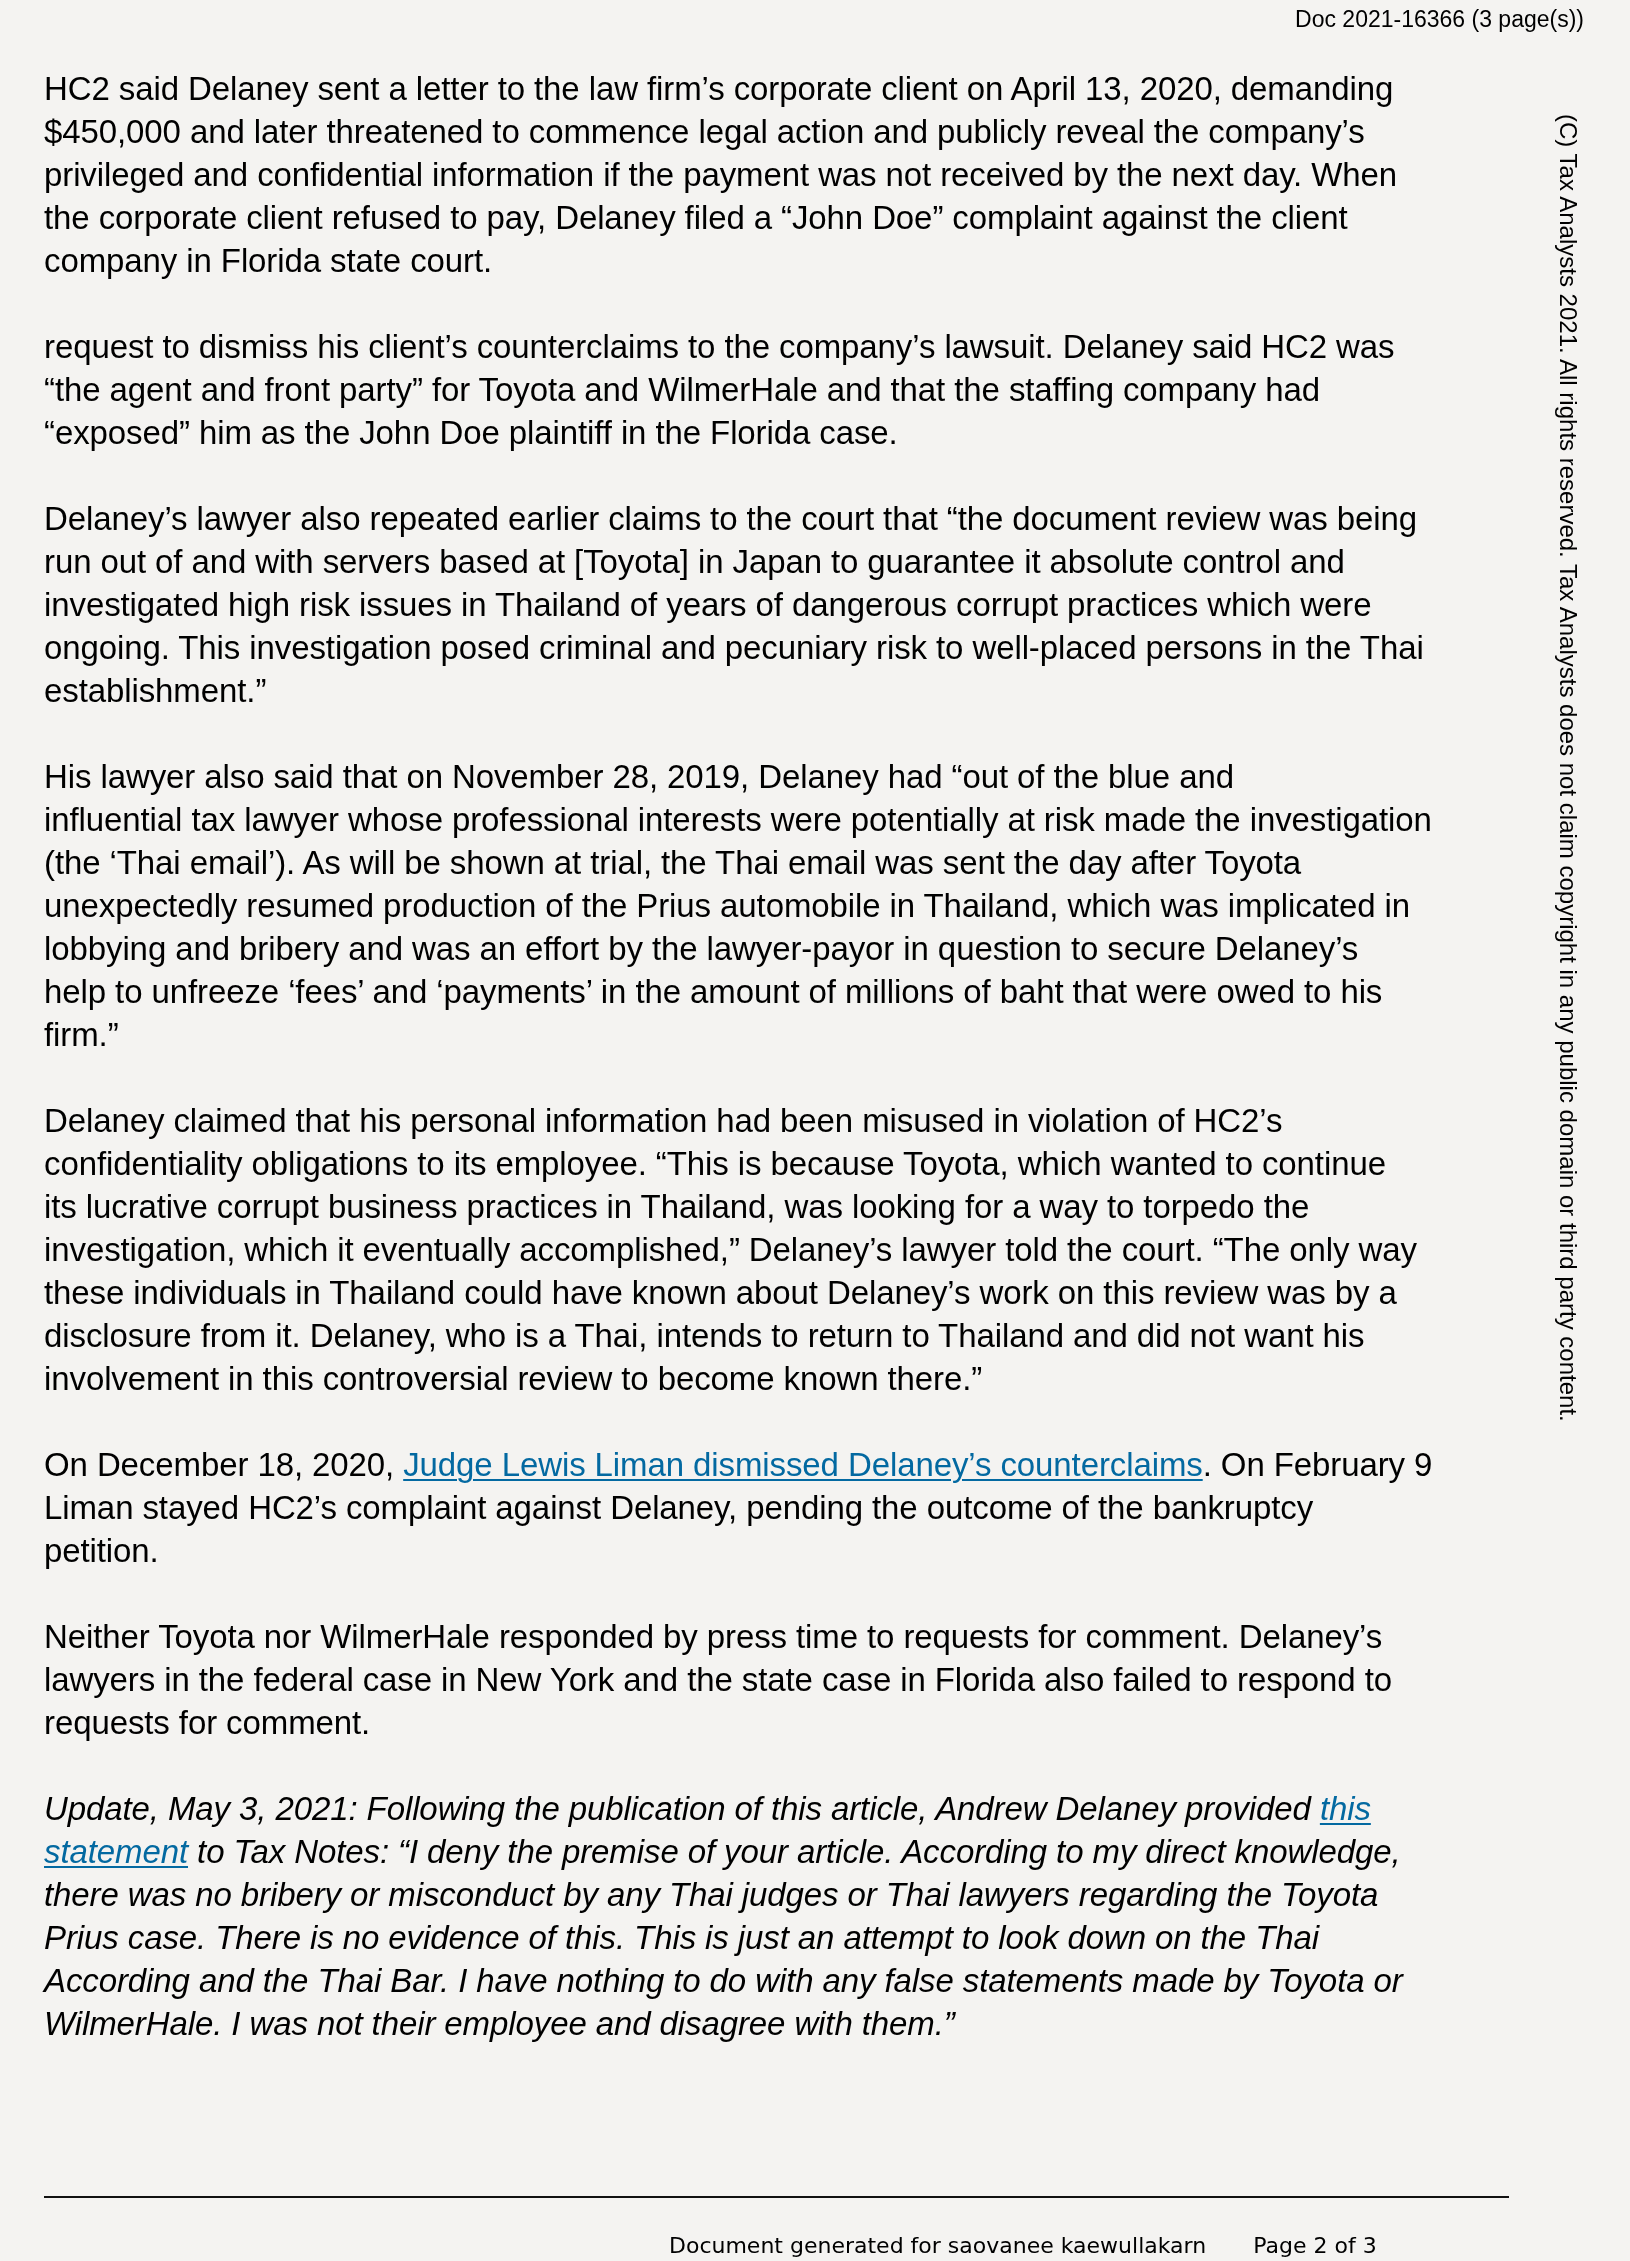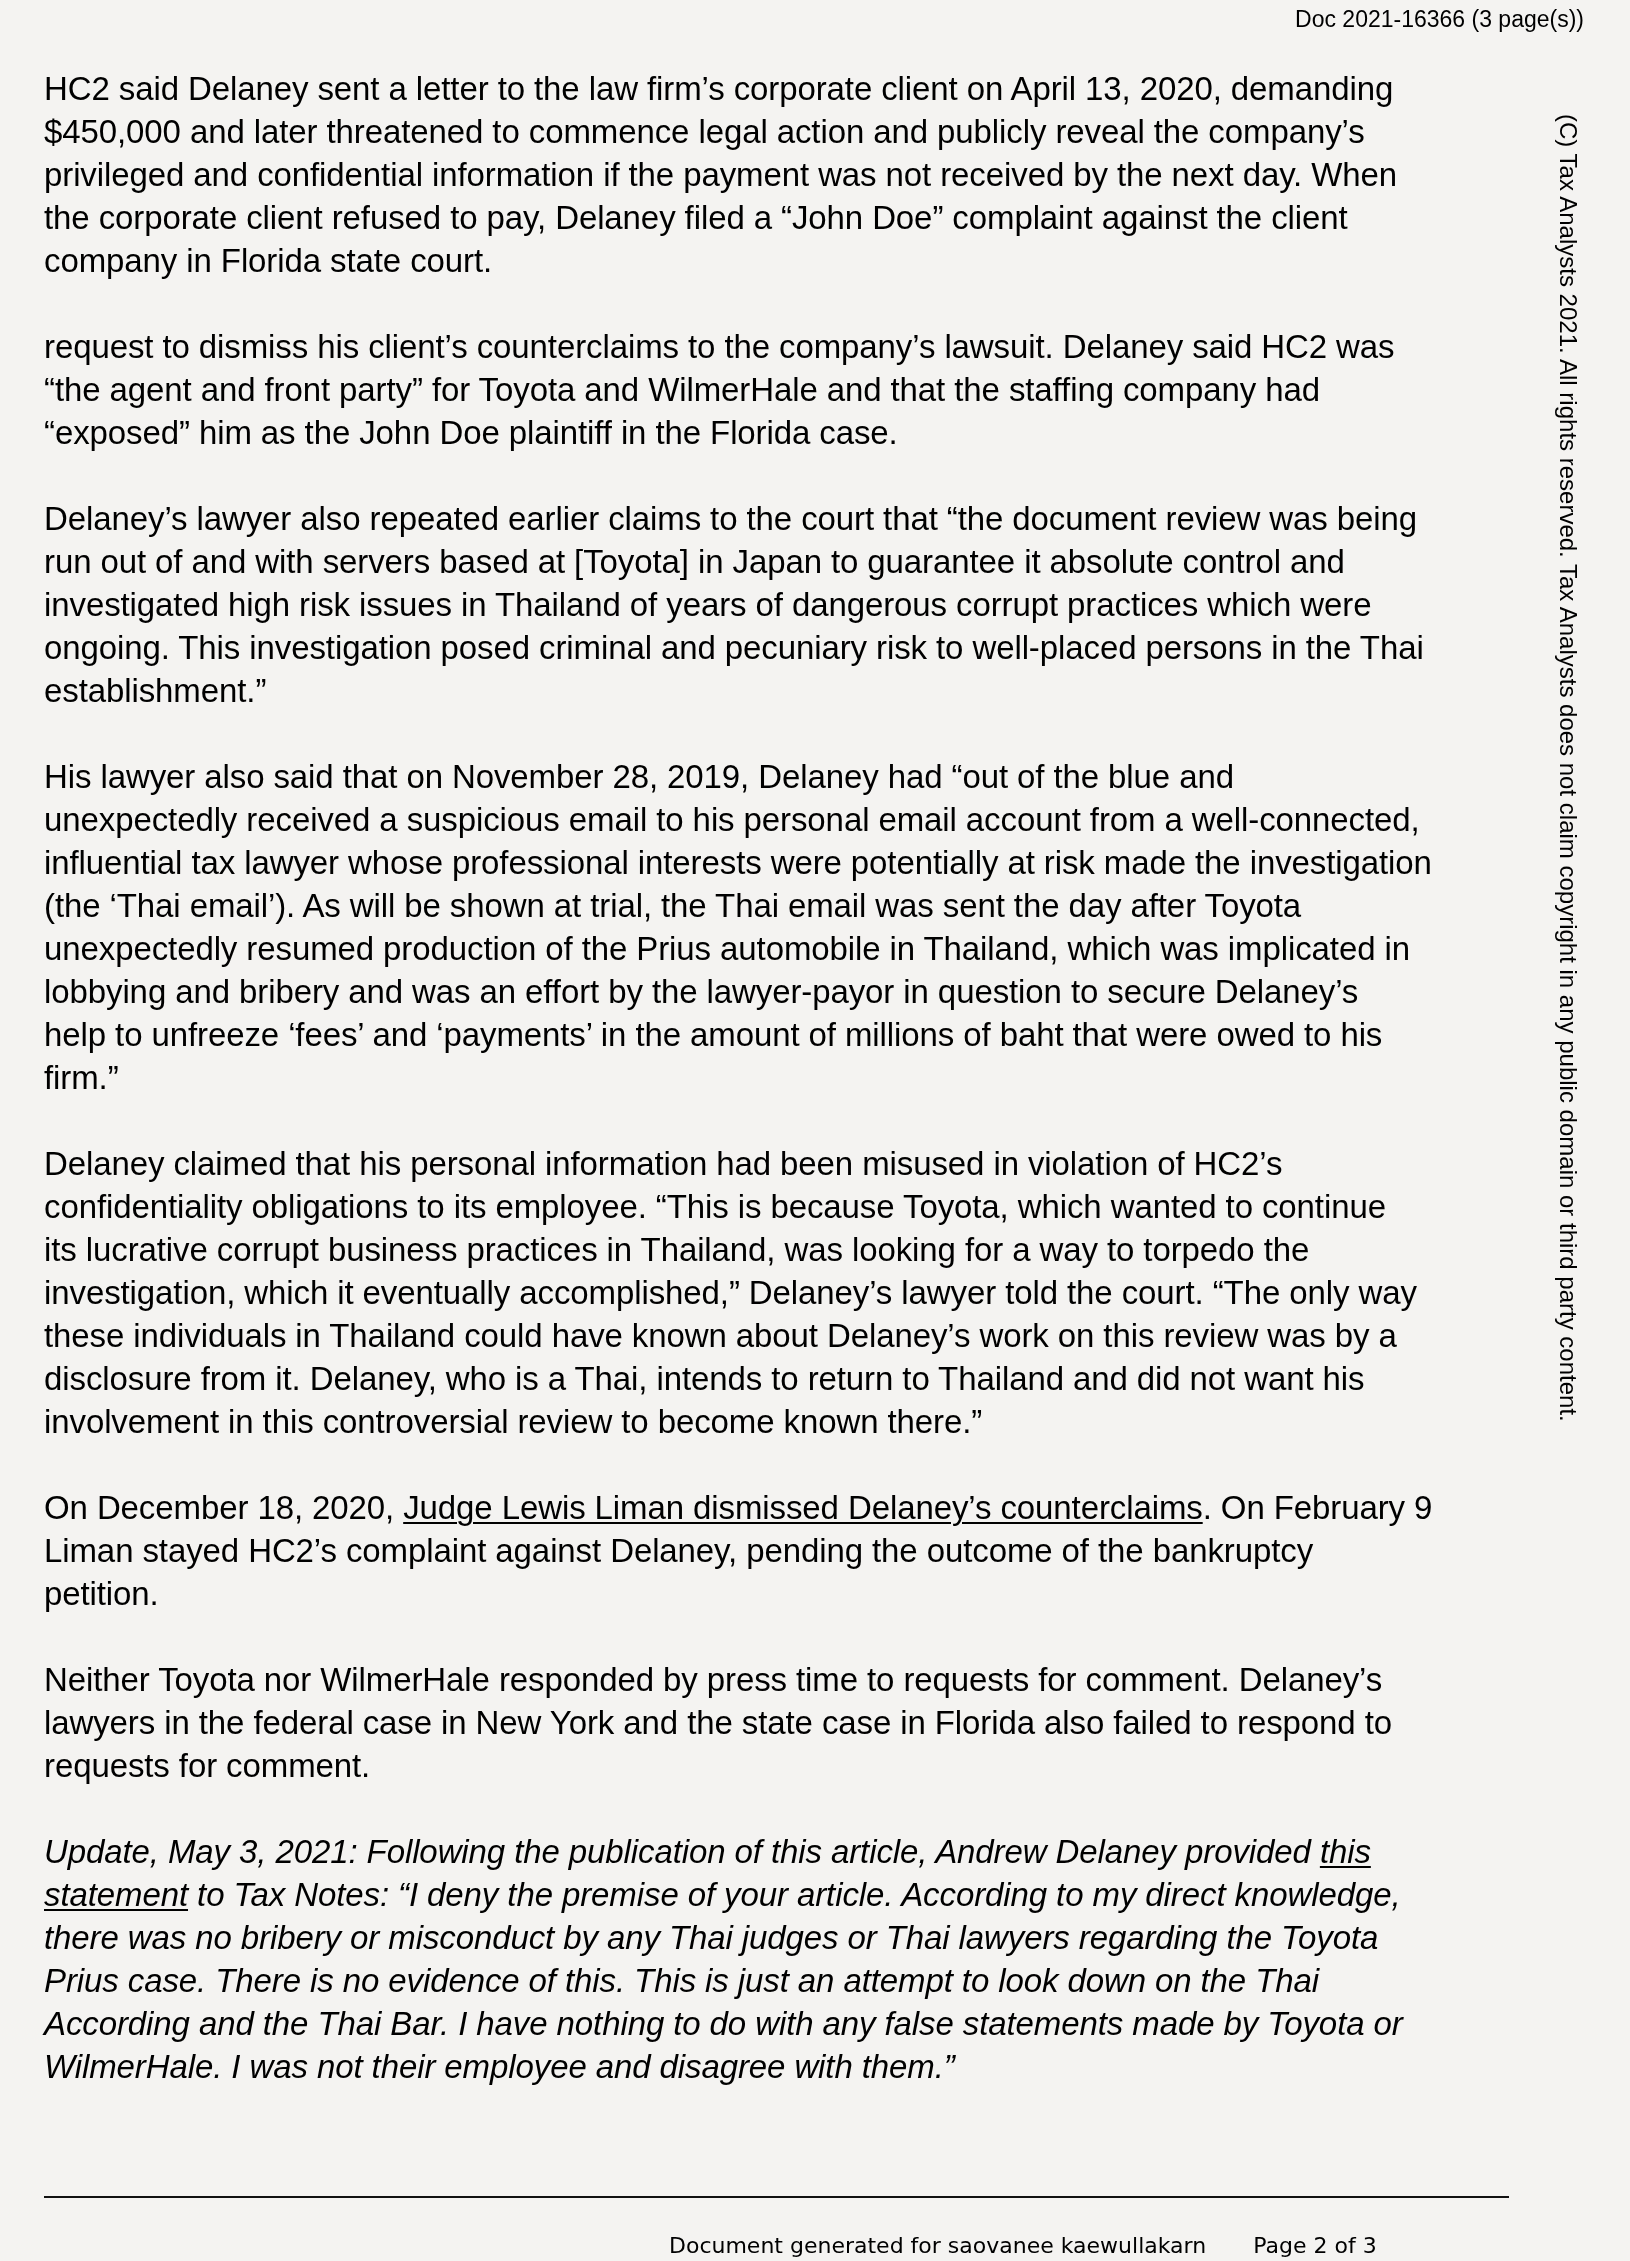--- a/index.html
+++ b/index.html
@@ -36,21 +36,21 @@
     letter-spacing: -0.1px;
   }
   .para .line {
     display: block;
     white-space: nowrap;
   }
   .para.italic {
     font-style: italic;
   }
   a.link {
-    color: #000000;
+    color: #0369a1;
     text-decoration-thickness: 2px;
     text-underline-offset: 3.4px;
   }
   .copyright {
     position: absolute;
     left: 1582px;
     top: 114px;
     transform-origin: 0 0;
     transform: rotate(90deg);
     font-size: 24px;
@@ -105,21 +105,20 @@
   <p class="para">
     <span class="line">Delaney’s lawyer also repeated earlier claims to the court that “the document review was being</span>
     <span class="line">run out of and with servers based at [Toyota] in Japan to guarantee it absolute control and</span>
     <span class="line">investigated high risk issues in Thailand of years of dangerous corrupt practices which were</span>
     <span class="line">ongoing. This investigation posed criminal and pecuniary risk to well-placed persons in the Thai</span>
     <span class="line">establishment.”</span>
   </p>
 
   <p class="para">
     <span class="line">His lawyer also said that on November 28, 2019, Delaney had “out of the blue and</span>
-    <span class="line">unexpectedly received a suspicious email to his personal email account from a well-connected,</span>
     <span class="line">influential tax lawyer whose professional interests were potentially at risk made the investigation</span>
     <span class="line">(the ‘Thai email’). As will be shown at trial, the Thai email was sent the day after Toyota</span>
     <span class="line">unexpectedly resumed production of the Prius automobile in Thailand, which was implicated in</span>
     <span class="line">lobbying and bribery and was an effort by the lawyer-payor in question to secure Delaney’s</span>
     <span class="line">help to unfreeze ‘fees’ and ‘payments’ in the amount of millions of baht that were owed to his</span>
     <span class="line">firm.”</span>
   </p>
 
   <p class="para">
     <span class="line">Delaney claimed that his personal information had been misused in violation of HC2’s</span>

